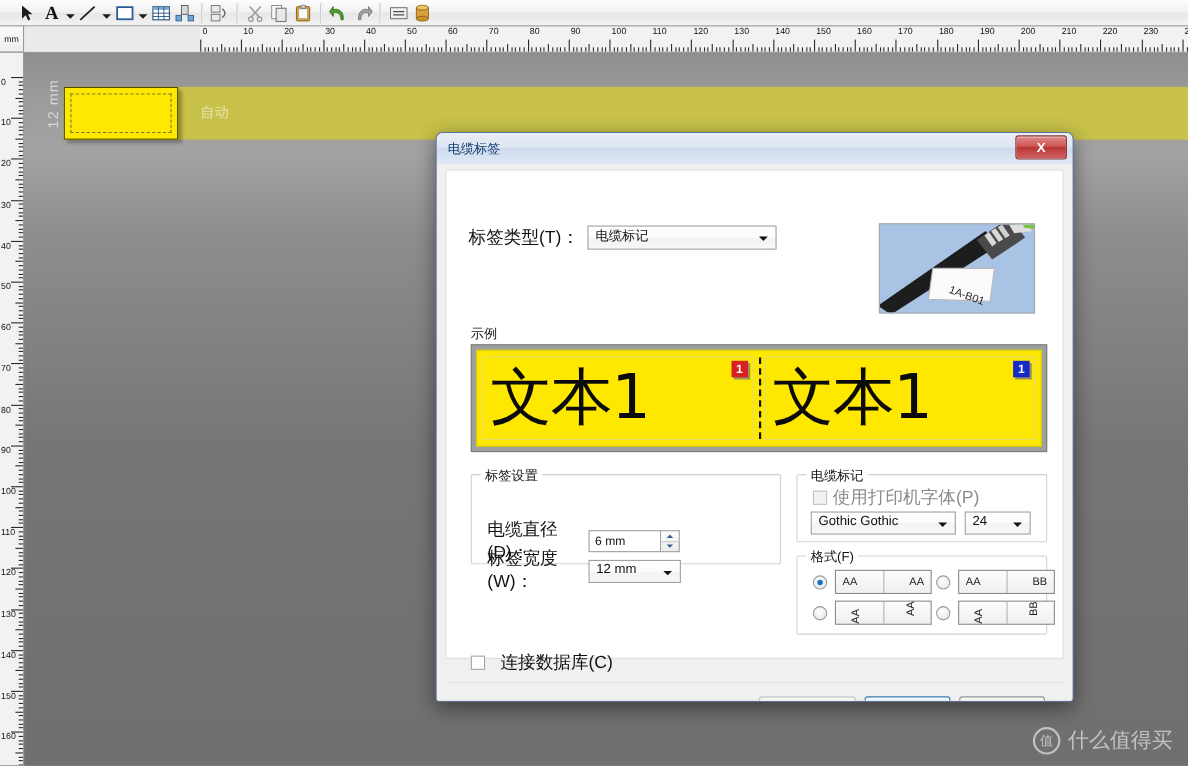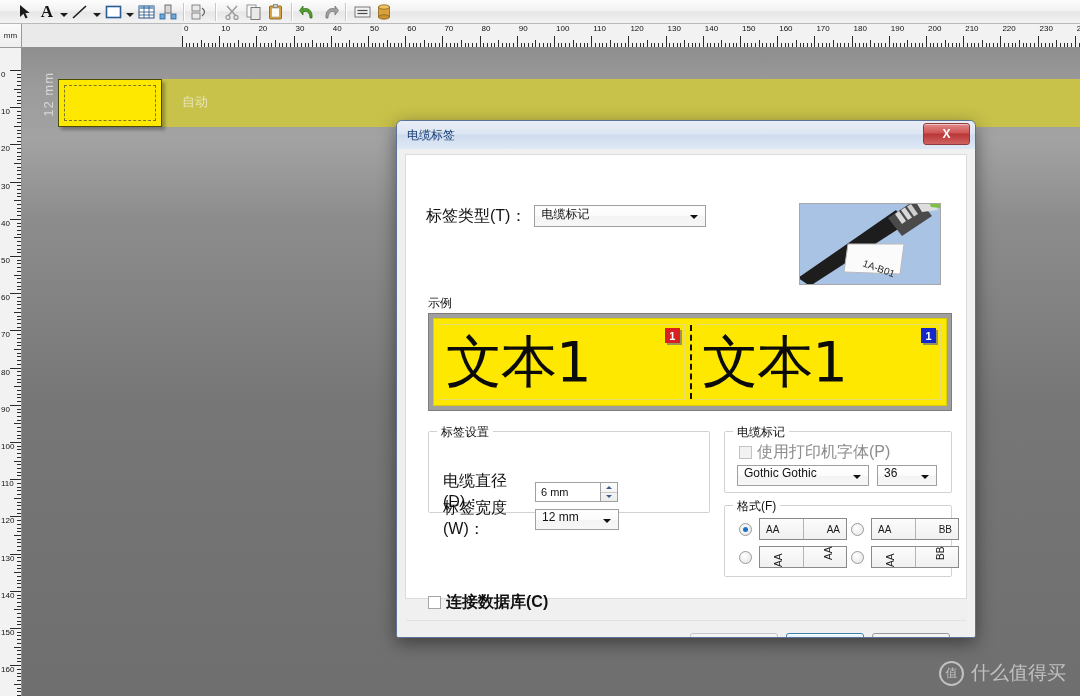--- a/index.html
+++ b/index.html
@@ -936,21 +936,21 @@
           <span class="chk disabled"></span>
           <span class="fld-label" style="margin-left:5px;color:#8c8c8c;">使用打印机字体(P)</span>
         </div>
 
         <div class="row" style="left:12px;top:33px;">
           <div class="combo" style="width:132px;height:21px;">
             <span>Gothic Gothic</span>
             <span class="arrow"></span>
           </div>
           <div class="combo" style="width:60px;height:21px;margin-left:8px;">
-            <span>36</span>
+            <span>24</span>
             <span class="arrow"></span>
           </div>
         </div>
       </div>
 
       <div class="groupbox" id="gb-format">
         <span class="gb-title">格式(F)</span>
 
         <div class="row" style="left:14px;top:12px;">
           <span class="radio on"></span>
@@ -984,21 +984,21 @@
           <div class="fmt-box" style="margin-left:7px;">
             <span class="fmt-half left vert">AA</span>
             <span class="fmt-div"></span>
             <span class="fmt-half right vert">BB</span>
           </div>
         </div>
       </div>
 
       <div id="db-row">
         <span class="chk"></span>
-        <span class="fld-label" style="margin-left:5px;font-weight:bold;">连接数据库(C)</span>
+        <span class="fld-label" style="margin-left:14px;">连接数据库(C)</span>
       </div>
 
       <div id="hr"></div>
 
       <div id="btn-row">
         <div class="btn disabled">&lt; 上一步(B)</div>
         <div class="btn default">确定</div>
         <div class="btn">取消</div>
       </div>
 

